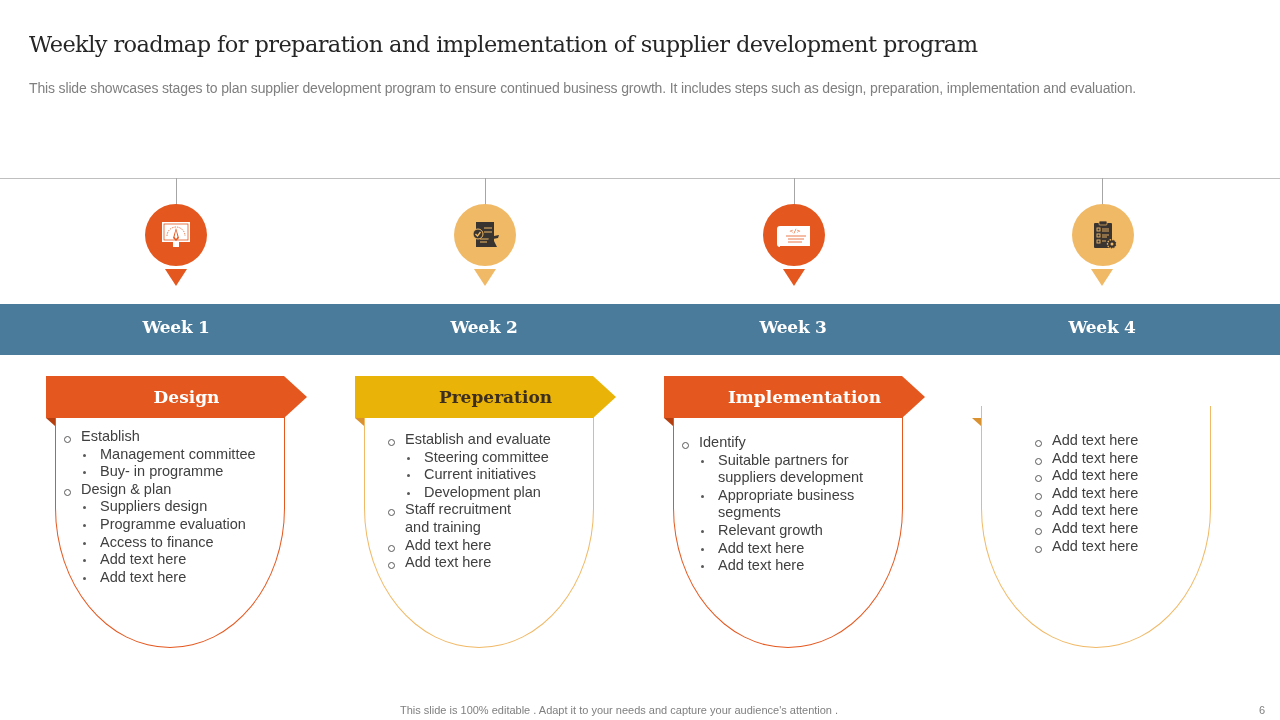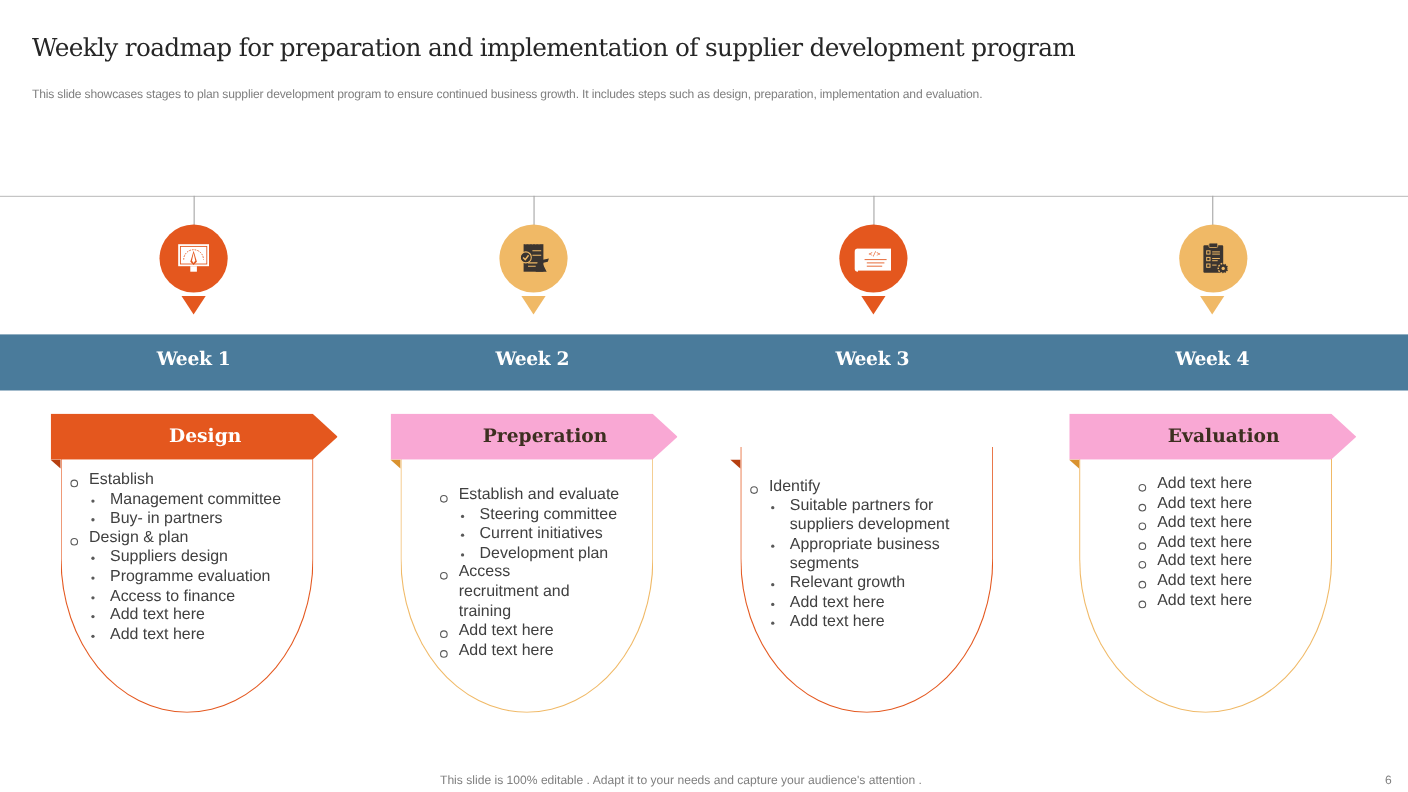--- a/index.html
+++ b/index.html
@@ -7,21 +7,21 @@
   body { position: relative; font-family: "Liberation Sans", sans-serif; color: #404040; }
 
   .title {
     position: absolute; left: 29px; top: 31px;
     font-family: "DejaVu Serif", "Liberation Serif", serif;
     font-weight: normal; font-size: 22.5px; color: #262626; letter-spacing: -0.6px;
     white-space: nowrap;
   }
   .subtitle {
     position: absolute; left: 29px; top: 80px;
-    font-size: 11px; color: #7f7f7f; white-space: nowrap; letter-spacing: -0.15px;
+    font-size: 14px; color: #7f7f7f; white-space: nowrap; letter-spacing: -0.15px;
   }
 
   .hline { position: absolute; left: 0; top: 178px; width: 1280px; height: 1px; background: #bfbfbf; }
   .vline { position: absolute; top: 178px; width: 1px; height: 28px; background: #a6a6a6; }
 
   .pin-circle {
     position: absolute; top: 204px; width: 62px; height: 62px; border-radius: 50%;
     display: flex; align-items: center; justify-content: center;
   }
   .pin-tri {
@@ -51,21 +51,21 @@
   }
   .card-body.gold { border-color: #f0b966; }
   .flag {
     position: absolute; left: 0; top: 0; width: 261px; height: 42px;
     clip-path: polygon(0 0, 238px 0, 261px 21px, 238px 42px, 0 42px);
     display: flex; align-items: center; justify-content: center;
     font-family: "DejaVu Serif", "Liberation Serif", serif; font-weight: bold;
     font-size: 17px; padding-right: 20px; padding-left: 40px;
   }
   .flag.orange { background: #e4571e; color: #fff; }
-  .flag.gold { background: #f9a8d4; color: #3d2f20; }
+  .flag.gold { background: #eab308; color: #3d2f20; }
   .fold {
     position: absolute; left: 0; top: 42px; width: 0; height: 0;
     border-top: 8px solid #b63f10; border-left: 9px solid transparent;
   }
   .fold.gold { border-top-color: #d9922f; }
 
   .list { position: absolute; font-size: 14.5px; color: #404040; line-height: 17.6px; }
   .list .l1 { position: relative; padding-left: 19px; }
   .list .l1::before {
     content: ""; position: absolute; left: 2px; top: 8px; width: 5px; height: 5px;
@@ -170,65 +170,65 @@
 
 <div class="card" style="left:46px">
   <div class="card-body"></div>
   <div class="flag orange">
     <span>Design</span>
   </div>
   <div class="fold"></div>
   <div class="list" style="left:16px; top:52px;">
     <div class="l1">Establish</div>
     <div class="l2">Management committee</div>
-    <div class="l2">Buy- in partners</div>
+    <div class="l2">Buy- in programme</div>
     <div class="l1">Design &amp; plan</div>
     <div class="l2">Suppliers design</div>
     <div class="l2">Programme evaluation</div>
     <div class="l2">Access to finance</div>
     <div class="l2">Add text here</div>
     <div class="l2">Add text here</div>
   </div>
 </div>
 
 <div class="card" style="left:355px">
   <div class="card-body gold"></div>
   <div class="flag gold">
     <span>Preperation</span>
   </div>
   <div class="fold gold"></div>
-  <div class="list" style="left:43px; top:55px;margin-top:11px;">
+  <div class="list" style="left:31px; top:55px;">
     <div class="l1">Establish and evaluate</div>
     <div class="l2">Steering committee</div>
     <div class="l2">Current initiatives</div>
     <div class="l2">Development plan</div>
-    <div class="l1" style="width:140px">Access recruitment and training</div>
+    <div class="l1" style="width:140px">Staff recruitment and training</div>
     <div class="l1">Add text here</div>
     <div class="l1">Add text here</div>
   </div>
 </div>
 
 <div class="card" style="left:664px">
   <div class="card-body"></div>
+  <div class="flag orange">
+    <span>Implementation</span>
+  </div>
   <div class="fold"></div>
   <div class="list" style="left:16px; top:58px; width:205px;">
     <div class="l1">Identify</div>
     <div class="l2">Suitable partners for suppliers development</div>
     <div class="l2">Appropriate business segments</div>
     <div class="l2">Relevant growth</div>
     <div class="l2">Add text here</div>
     <div class="l2">Add text here</div>
   </div>
 </div>
 
 <div class="card" style="left:972px">
   <div class="card-body gold"></div>
-  <div class="flag gold">
-    <span>Evaluation</span>
-  </div>
   <div class="fold gold"></div>
   <div class="list" style="left:61px; top:56px;">
     <div class="l1">Add text here</div>
     <div class="l1">Add text here</div>
     <div class="l1">Add text here</div>
     <div class="l1">Add text here</div>
     <div class="l1">Add text here</div>
     <div class="l1">Add text here</div>
     <div class="l1">Add text here</div>
   </div>

